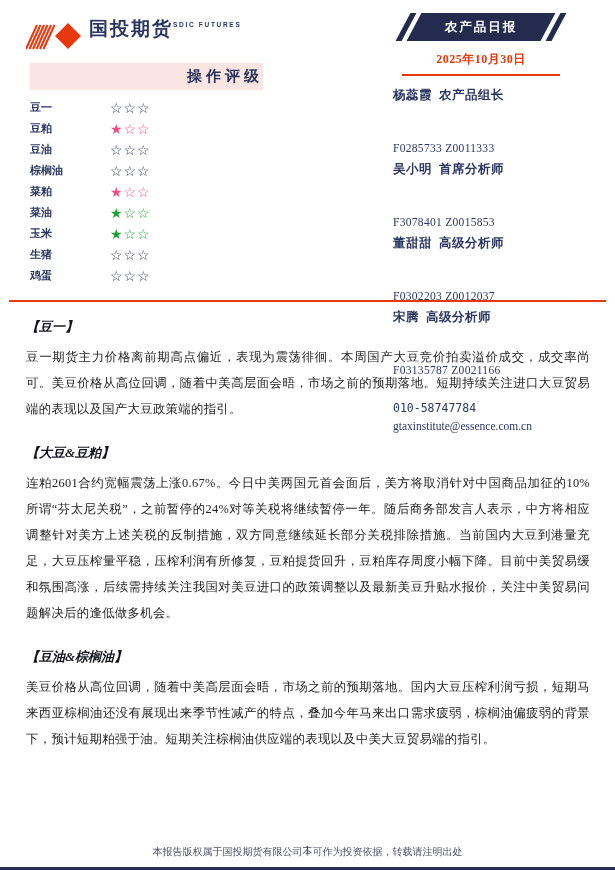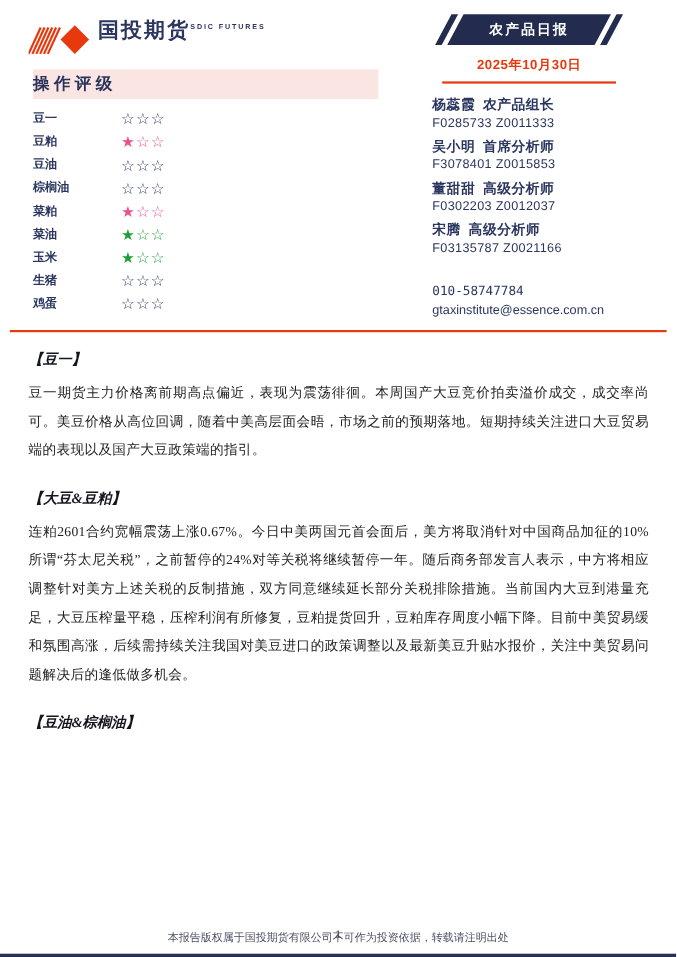--- a/index.html
+++ b/index.html
@@ -11,40 +11,40 @@
   .logo-text{display:flex;flex-direction:row;}
   .logo-cn{font-family:"Liberation Serif",serif;font-weight:bold;color:#2b3660;font-size:19px;line-height:20px;letter-spacing:2px;}
   .logo-en{font-size:6.5px;color:#2b3660;letter-spacing:1.7px;margin-top:2px;font-weight:bold;}
 
   
   .banner{position:absolute;left:402px;top:13px;width:158px;height:28px;}
   .banner-sliver-l{position:absolute;left:1px;top:0;bottom:0;width:6px;background:#232c4e;transform:skewX(-28deg);}
   .banner-sliver-r{position:absolute;right:1px;top:0;bottom:0;width:6px;background:#232c4e;transform:skewX(-28deg);}
   .banner-body{position:absolute;left:12px;right:12px;top:0;bottom:0;background:#232c4e;transform:skewX(-28deg);}
   .banner-label{position:absolute;inset:0;display:flex;align-items:center;justify-content:center;color:#ffffff;font-weight:bold;font-size:12.5px;letter-spacing:2px;font-family:"Liberation Serif",serif;}
-  .date-wrap{position:absolute;left:402px;top:51px;width:158px;text-align:center;color:#e8380d;font-weight:bold;font-size:12px;font-family:Liberation Sans, sans-serif;padding-bottom:6px;border-bottom:2px solid #e8380d;letter-spacing:0.5px;}
+  .date-wrap{position:absolute;left:402px;top:51px;width:158px;text-align:center;color:#e8380d;font-weight:bold;font-size:12px;font-family:Liberation Serif, serif;padding-bottom:6px;border-bottom:2px solid #e8380d;letter-spacing:0.5px;}
 
   
-  .rating-title-box{position:absolute;left:30px;top:63px;width:314px;height:27px;background:#fbe5e3;display:flex;align-items:center;justify-content:flex-start;}
+  .rating-title-box{position:absolute;left:30px;top:63px;width:233px;height:27px;background:#fbe5e3;display:flex;align-items:center;justify-content:flex-end;}
   .rating-title{color:#28335c;font-weight:bold;font-size:15px;letter-spacing:4px;font-family:"Liberation Serif",serif;}
   .ratings{position:absolute;left:30px;top:97px;width:282px;display:flex;flex-direction:column;}
   .rrow{display:flex;align-items:center;height:21px;}
   .rlabel{width:80px;color:#2b3660;font-weight:bold;font-size:11px;font-family:"Liberation Serif",serif;}
   .stars{font-size:14px;letter-spacing:1px;line-height:1;}
   .s-navy{color:#2b3660;}
   .s-pink{color:#ee4f8a;}
   .s-green{color:#1f9e35;}
 
   
   .analysts{position:absolute;left:393px;top:87px;width:210px;color:#2b3660;}
   .aname{font-weight:bold;font-size:12.5px;font-family:"Liberation Serif",serif;height:19px;letter-spacing:0.5px;}
   .aname .atitle{margin-left:7px;}
-  .acodes{font-family:Liberation Sans, sans-serif;font-size:11.5px;height:19px;letter-spacing:0.3px;}
+  .acodes{font-family:Liberation Serif, serif;font-size:11.5px;height:19px;letter-spacing:0.3px;margin-top:36px;}
   .acontact-phone{font-family:"DejaVu Sans Mono",monospace;font-size:11.5px;height:19px;margin-top:18px;}
-  .acontact-email{font-family:Liberation Sans, sans-serif;font-size:11.5px;height:19px;}
+  .acontact-email{font-family:Liberation Serif, serif;font-size:11.5px;height:19px;}
 
   
   .divider{position:absolute;left:9px;right:9px;top:300px;height:2px;background:#e8380d;}
 
   
   .content{position:absolute;left:26px;right:25px;top:318px;}
   .sec{margin-bottom:22px;}
   .sec-h{font-weight:bold;font-size:13px;color:#14161f;font-family:"Liberation Serif",serif;margin-bottom:8px;font-style:italic;}
   .sec p{margin:0;text-align:justify;font-size:12.4px;line-height:26px;color:#1d1d1d;font-family:"Liberation Serif",serif;letter-spacing:0.3px;}
 
@@ -155,20 +155,21 @@
     <div class="sec">
       <div class="sec-h">【豆一】</div>
       <p>豆一期货主力价格离前期高点偏近，表现为震荡徘徊。本周国产大豆竞价拍卖溢价成交，成交率尚可。美豆价格从高位回调，随着中美高层面会晤，市场之前的预期落地。短期持续关注进口大豆贸易端的表现以及国产大豆政策端的指引。</p>
     </div>
     <div class="sec">
       <div class="sec-h">【大豆&amp;豆粕】</div>
       <p>连粕2601合约宽幅震荡上涨0.67%。今日中美两国元首会面后，美方将取消针对中国商品加征的10%所谓“芬太尼关税”，之前暂停的24%对等关税将继续暂停一年。随后商务部发言人表示，中方将相应调整针对美方上述关税的反制措施，双方同意继续延长部分关税排除措施。当前国内大豆到港量充足，大豆压榨量平稳，压榨利润有所修复，豆粕提货回升，豆粕库存周度小幅下降。目前中美贸易缓和氛围高涨，后续需持续关注我国对美豆进口的政策调整以及最新美豆升贴水报价，关注中美贸易问题解决后的逢低做多机会。</p>
     </div>
     <div class="sec">
       <div class="sec-h">【豆油&amp;棕榈油】</div>
+      <p>美豆价格从高位回调，随着中美高层面会晤，市场之前的预期落地。国内大豆压榨利润亏损，短期马来西亚棕榈油还没有展现出来季节性减产的特点，叠加今年马来出口需求疲弱，棕榈油偏疲弱的背景下，预计短期粕强于油。短期关注棕榈油供应端的表现以及中美大豆贸易端的指引。</p>
     </div>
   </div>
 
   <div class="footer">
     <span>本报告版权属于国投期货有限公司</span>
     <span class="footer-page">1</span>
     <span>不可作为投资依据，转载请注明出处</span>
   </div>
   <div class="bottom-bar"></div>
 

